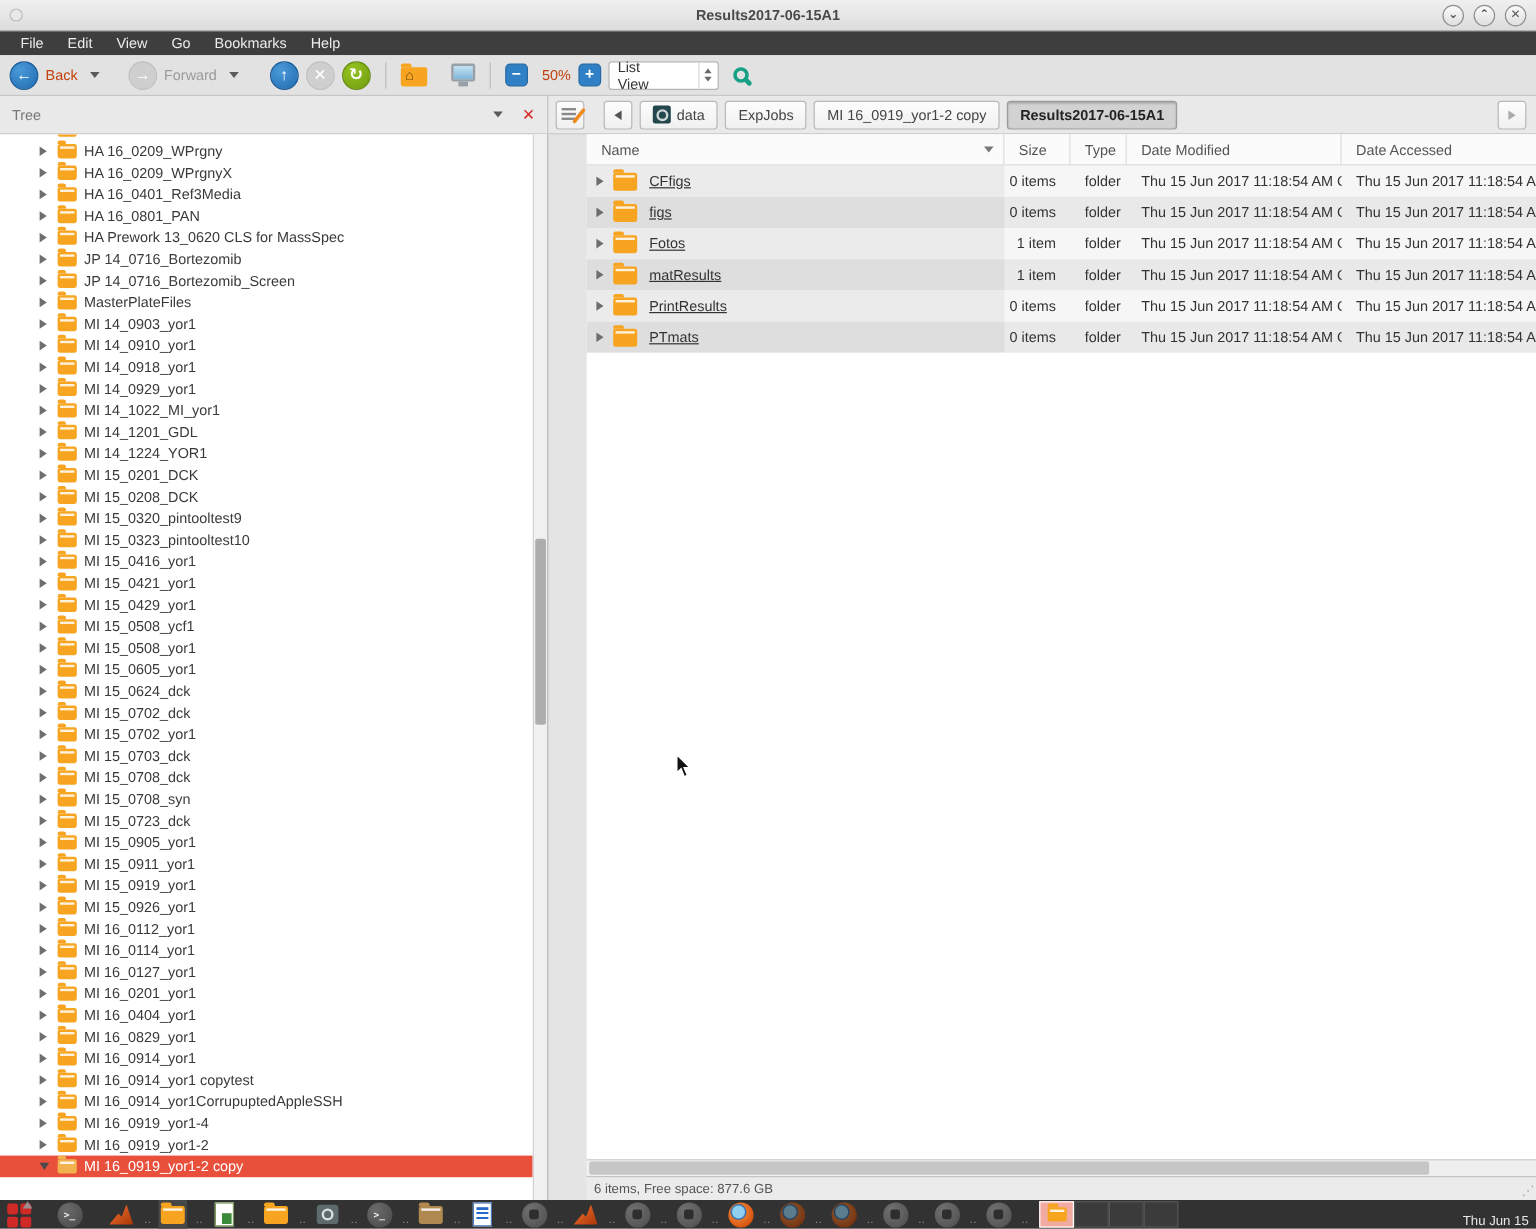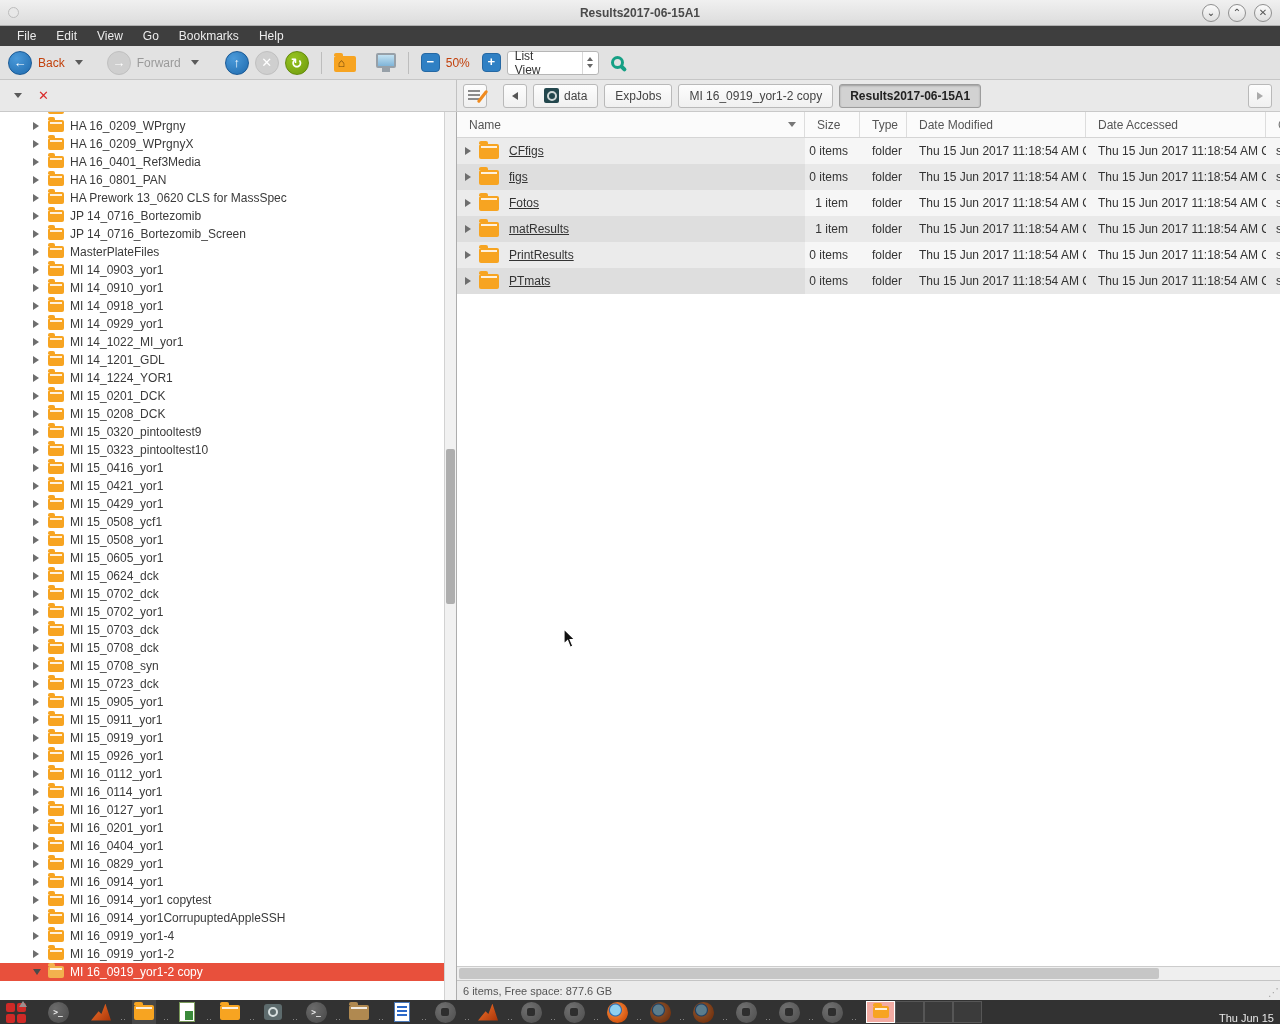--- a/index.html
+++ b/index.html
@@ -54,21 +54,21 @@
   .edit-ico::after { content:''; position:absolute; right:-2px; top:-1px; width:3px; height:15px; background:#f08a1d; border-radius:2px; transform:rotate(38deg); }
   .tri-l { width:0;height:0;border-top:4px solid transparent;border-bottom:4px solid transparent;border-right:6px solid #555; }
   .tri-r-dis { width:0;height:0;border-top:4px solid transparent;border-bottom:4px solid transparent;border-left:6px solid #aaa; }
   .crumb { height:24px; padding:0 10px; background:linear-gradient(#fdfdfd,#f0f0f0); border:1px solid #b9b9b9; border-radius:3px; color:#444; font-size:12px; display:flex; align-items:center; gap:5px; white-space:nowrap; }
   .crumb.active { background:#d2d2d2; border-color:#9d9d9d; box-shadow:inset 0 1px 2px rgba(0,0,0,.25); font-weight:bold; color:#222; }
   .crumb-ico { position:relative; width:15px; height:15px; background:#23474d; border-radius:2px; }
   .crumb-ico::after { content:''; position:absolute; left:3px; top:3px; width:6px; height:6px; border:2px solid #cfd8d8; border-radius:50%; }
   .crumb-next { position:absolute; right:8px; }
 
   
-  .main { flex:1; display:flex; min-height:0; }
+  .main { flex:1; display:flex; min-height:0;gap:32px; }
 
   
   .tree-panel { width:457px; flex:0 0 457px; background:#fff; border-right:1px solid #adadad; display:flex; position:relative; overflow:hidden; }
   .tree-list { flex:1; overflow:hidden; }
   .titem { height:18px; display:flex; align-items:center; font-size:12px; color:#3a3a3a; white-space:nowrap; }
   .titem.partial { margin-top:-13px; }
   .titem .exp { margin-left:33px; width:10px; flex:0 0 10px; display:flex; }
   .tri-tree-r { width:0;height:0;border-top:4px solid transparent;border-bottom:4px solid transparent;border-left:6px solid #6e6e6e; }
   .tri-tree-d { width:0;height:0;border-left:4px solid transparent;border-right:4px solid transparent;border-top:6px solid #4a4a4a; }
   .fold { position:relative; width:16px; height:12px; background:#f7a421; border-radius:2px; margin:0 6px 0 5px; flex:0 0 16px; }
@@ -190,34 +190,35 @@
         <span>↻</span>
       </span>
     <span class="tb-sep"></span>
     <span class="home-folder">
         <span class="house">⌂</span>
       </span>
     <span style="width:8px"></span>
     <span class="monitor"></span>
     <span class="tb-sep"></span>
     <span class="zsq">−</span>
-    <span class="tb-label" style="width:30px;text-align:left">50%</span>
+    <span class="tb-label" style="width:30px;text-align:right">50%</span>
     <span class="zsq">+</span>
     <span class="combo">
       <span class="combo-text">List View</span>
       <span class="spinner">
           <span class="sp-up"></span>
           <span class="sp-dn"></span>
         </span>
     </span>
     <span class="mag"></span>
   </div>
 
   <div class="pathrow">
     <div class="tree-head">
+      <span class="tree-head-label">Tree</span>
       <span class="dd-arrow"></span>
       <span class="panel-close">✕</span>
     </div>
     <div class="crumbs">
       <span class="sq-btn">
           <span class="edit-ico">
             <i></i>
             <i></i>
             <i></i>
           </span>

